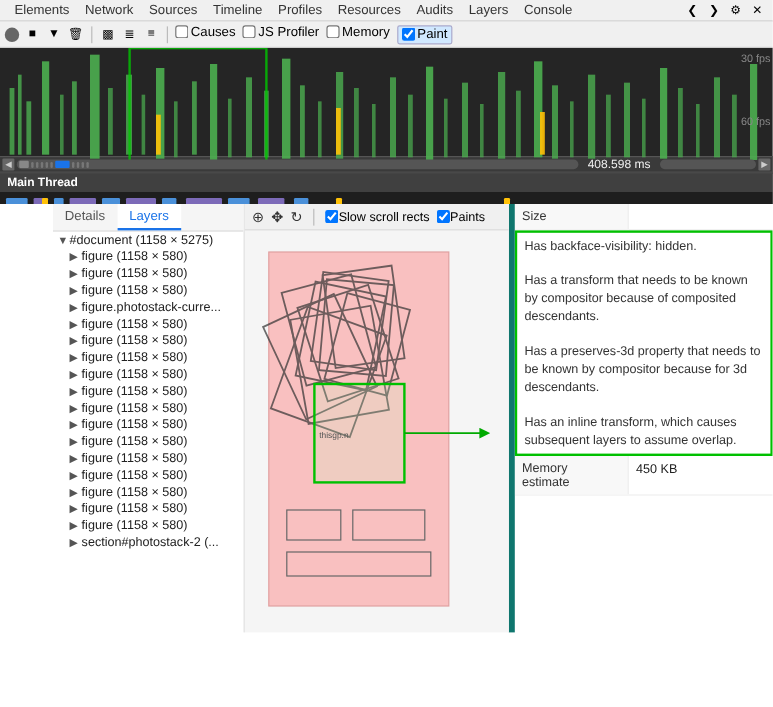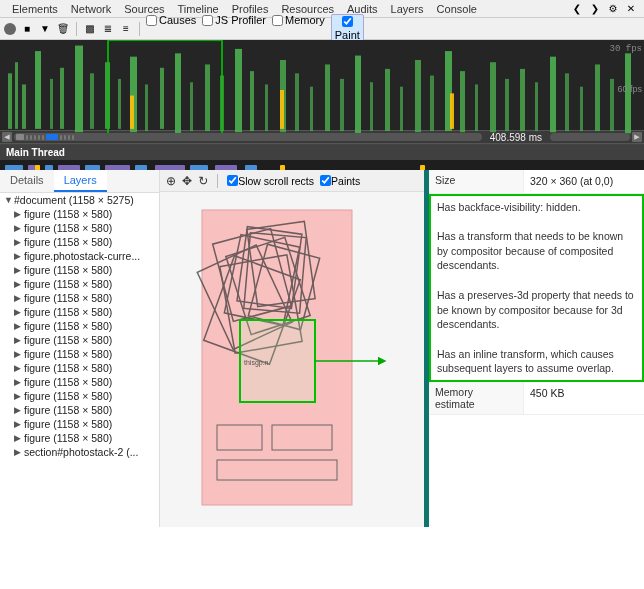--- a/index.html
+++ b/index.html
@@ -36,21 +36,21 @@
     
     #thread-label {
       background: #404040; color: #fff; font-size: 10px; font-weight: bold;
       padding: 2px 6px; border-top: 1px solid #444;
     }
 
     
     #flame-chart { height: 50px; background: #1e1e1e; position: relative; overflow: hidden; border-bottom: 1px solid #444; }
 
     
-    #bottom-panel { display: flex; height: calc(589px - 232px); }
+    #bottom-panel { display: flex; height: calc(589px - 232px); margin-left: 44px; }
 
     
     #left-panel { width: 160px; border-right: 1px solid #ddd; overflow-y: auto; background: #fff; }
 
     
     #panel-tabs { display: flex; border-bottom: 1px solid #ddd; background: #f5f5f5; }
     .panel-tab { padding: 4px 10px; font-size: 11px; cursor: pointer; border-bottom: 2px solid transparent; color: #555; }
     .panel-tab.active { border-bottom: 2px solid #1a73e8; color: #1a73e8; background: #fff; }
 
     
@@ -129,31 +129,31 @@
       <span>Causes</span>
     </label>
     <label class="cb-item">
       <input type="checkbox" style="">
       <span>JS Profiler</span>
     </label>
     <label class="cb-item">
       <input type="checkbox" style="">
       <span>Memory</span>
     </label>
-    <label class="cb-item" style="background:#d0e8ff; padding:1px 3px; border:1px solid #aac; border-radius:2px;flex-direction:column;">
+    <label class="cb-item" style="background:#d0e8ff; padding:1px 3px; border:1px solid #aac; border-radius:2px;">
       <input type="checkbox" checked="" style="">
       <span>Paint</span>
     </label>
   </div>
 </div>
 
 <div id="timeline-area">
   <div style="position:relative; height:90px;">
-    <span class="fps-label" style="top:4px;font-family:Liberation Mono, monospace;">30 fps</span>
-    <span class="fps-label" style="top:44px;padding-left:36px;">60 fps</span>
+    <span class="fps-label" style="top:4px;">30 fps</span>
+    <span class="fps-label" style="top:56px;padding-left:36px;">60 fps</span>
     <svg id="timeline-svg" viewBox="0 0 644 90" preserveAspectRatio="none">
 
       <rect x="8" y="30" width="4" height="50" fill="#4CAF50" opacity="0.8"></rect>
       <rect x="15" y="20" width="3" height="60" fill="#4CAF50" opacity="0.8"></rect>
       <rect x="22" y="40" width="4" height="40" fill="#4CAF50" opacity="0.8"></rect>
       <rect x="35" y="10" width="6" height="70" fill="#4CAF50" opacity="0.9"></rect>
       <rect x="50" y="35" width="3" height="45" fill="#4CAF50" opacity="0.7"></rect>
       <rect x="60" y="25" width="4" height="55" fill="#4CAF50" opacity="0.8"></rect>
       <rect x="75" y="5" width="8" height="78" fill="#4CAF50" opacity="0.9"></rect>
       <rect x="90" y="30" width="4" height="50" fill="#4CAF50" opacity="0.7"></rect>
@@ -396,21 +396,20 @@
         <rect x="25" y="220" width="45" height="25" fill="none" stroke="#666" stroke-width="1"></rect>
         <rect x="80" y="220" width="60" height="25" fill="none" stroke="#666" stroke-width="1"></rect>
         <rect x="25" y="255" width="120" height="20" fill="none" stroke="#666" stroke-width="1"></rect>
       </svg>
     </div>
   </div>
 
   <div id="right-panel">
     <div class="prop-row">
       <div class="prop-label">Size</div>
-      <div class="prop-value">320 × 360 (at 0,0)</div>
     </div>
     <div class="prop-row compositing-reasons" style="min-height:180px;">
       <div class="prop-value compositing-value">
         Has backface-visibility: hidden.<br><br>
         Has a transform that needs to be known by compositor because of composited descendants.<br><br>
         Has a preserves-3d property that needs to be known by compositor because for 3d descendants.<br><br>
         Has an inline transform, which causes subsequent layers to assume overlap.
       </div>
     </div>
     <div class="prop-row">

